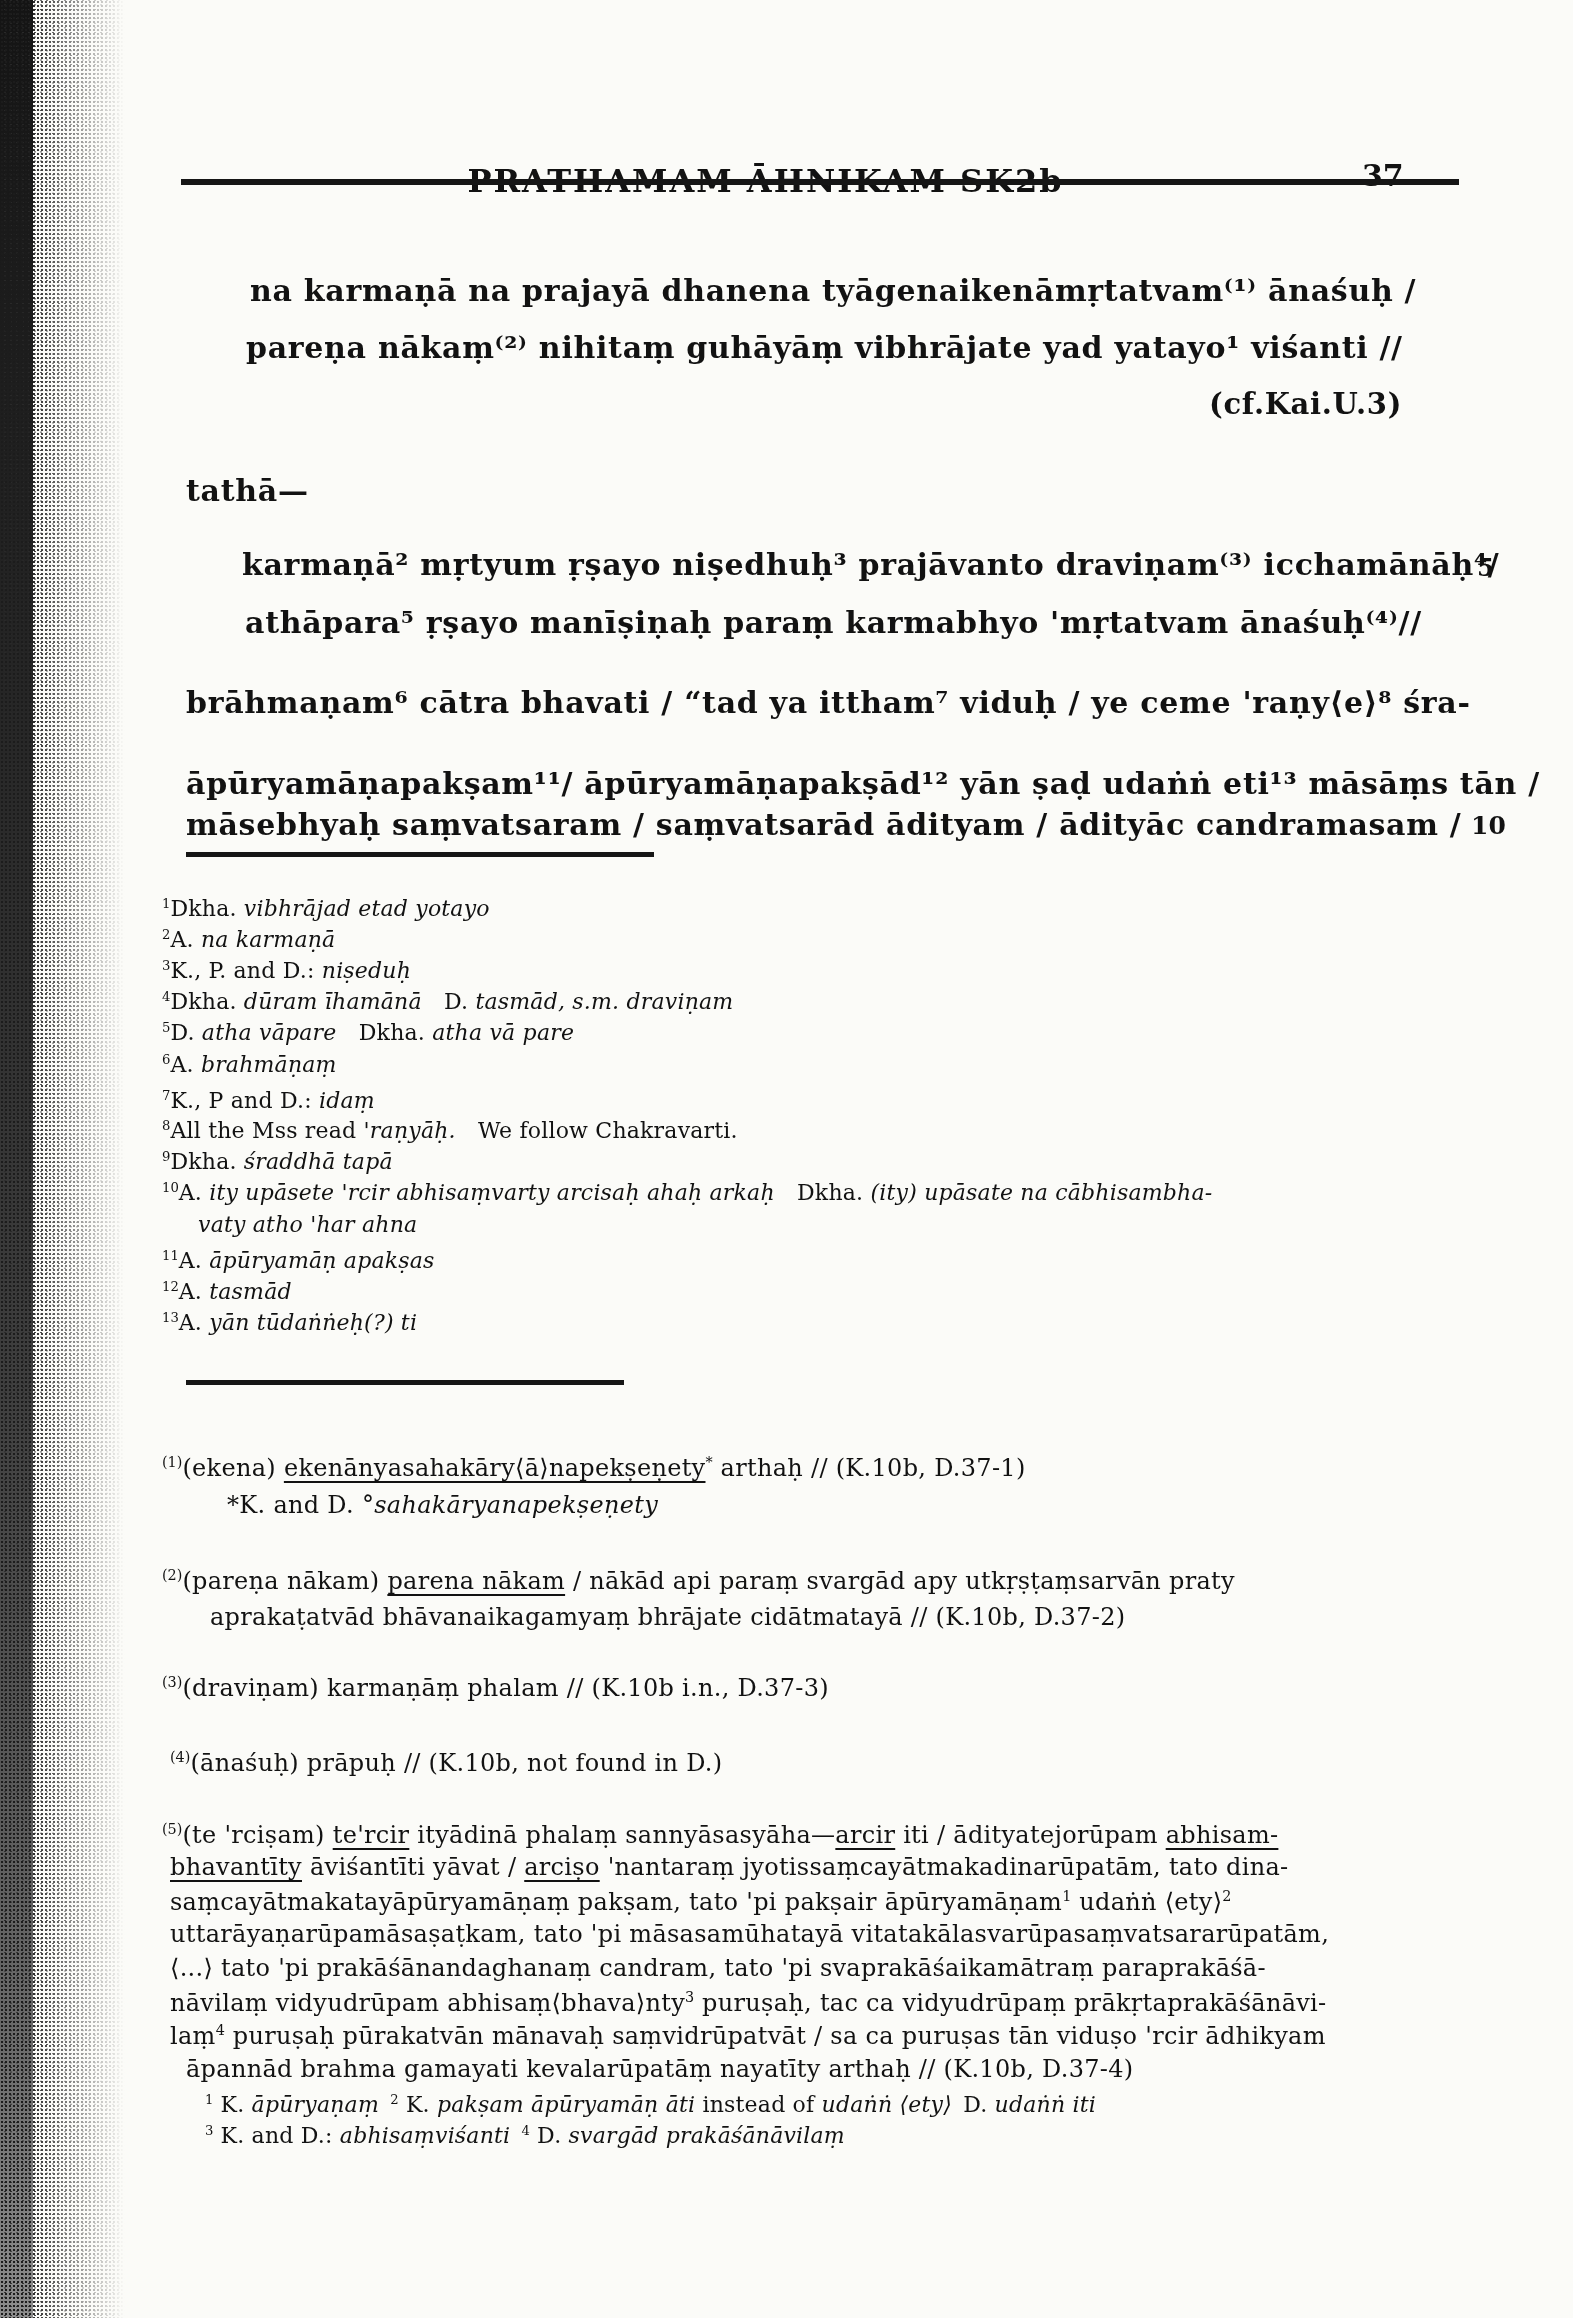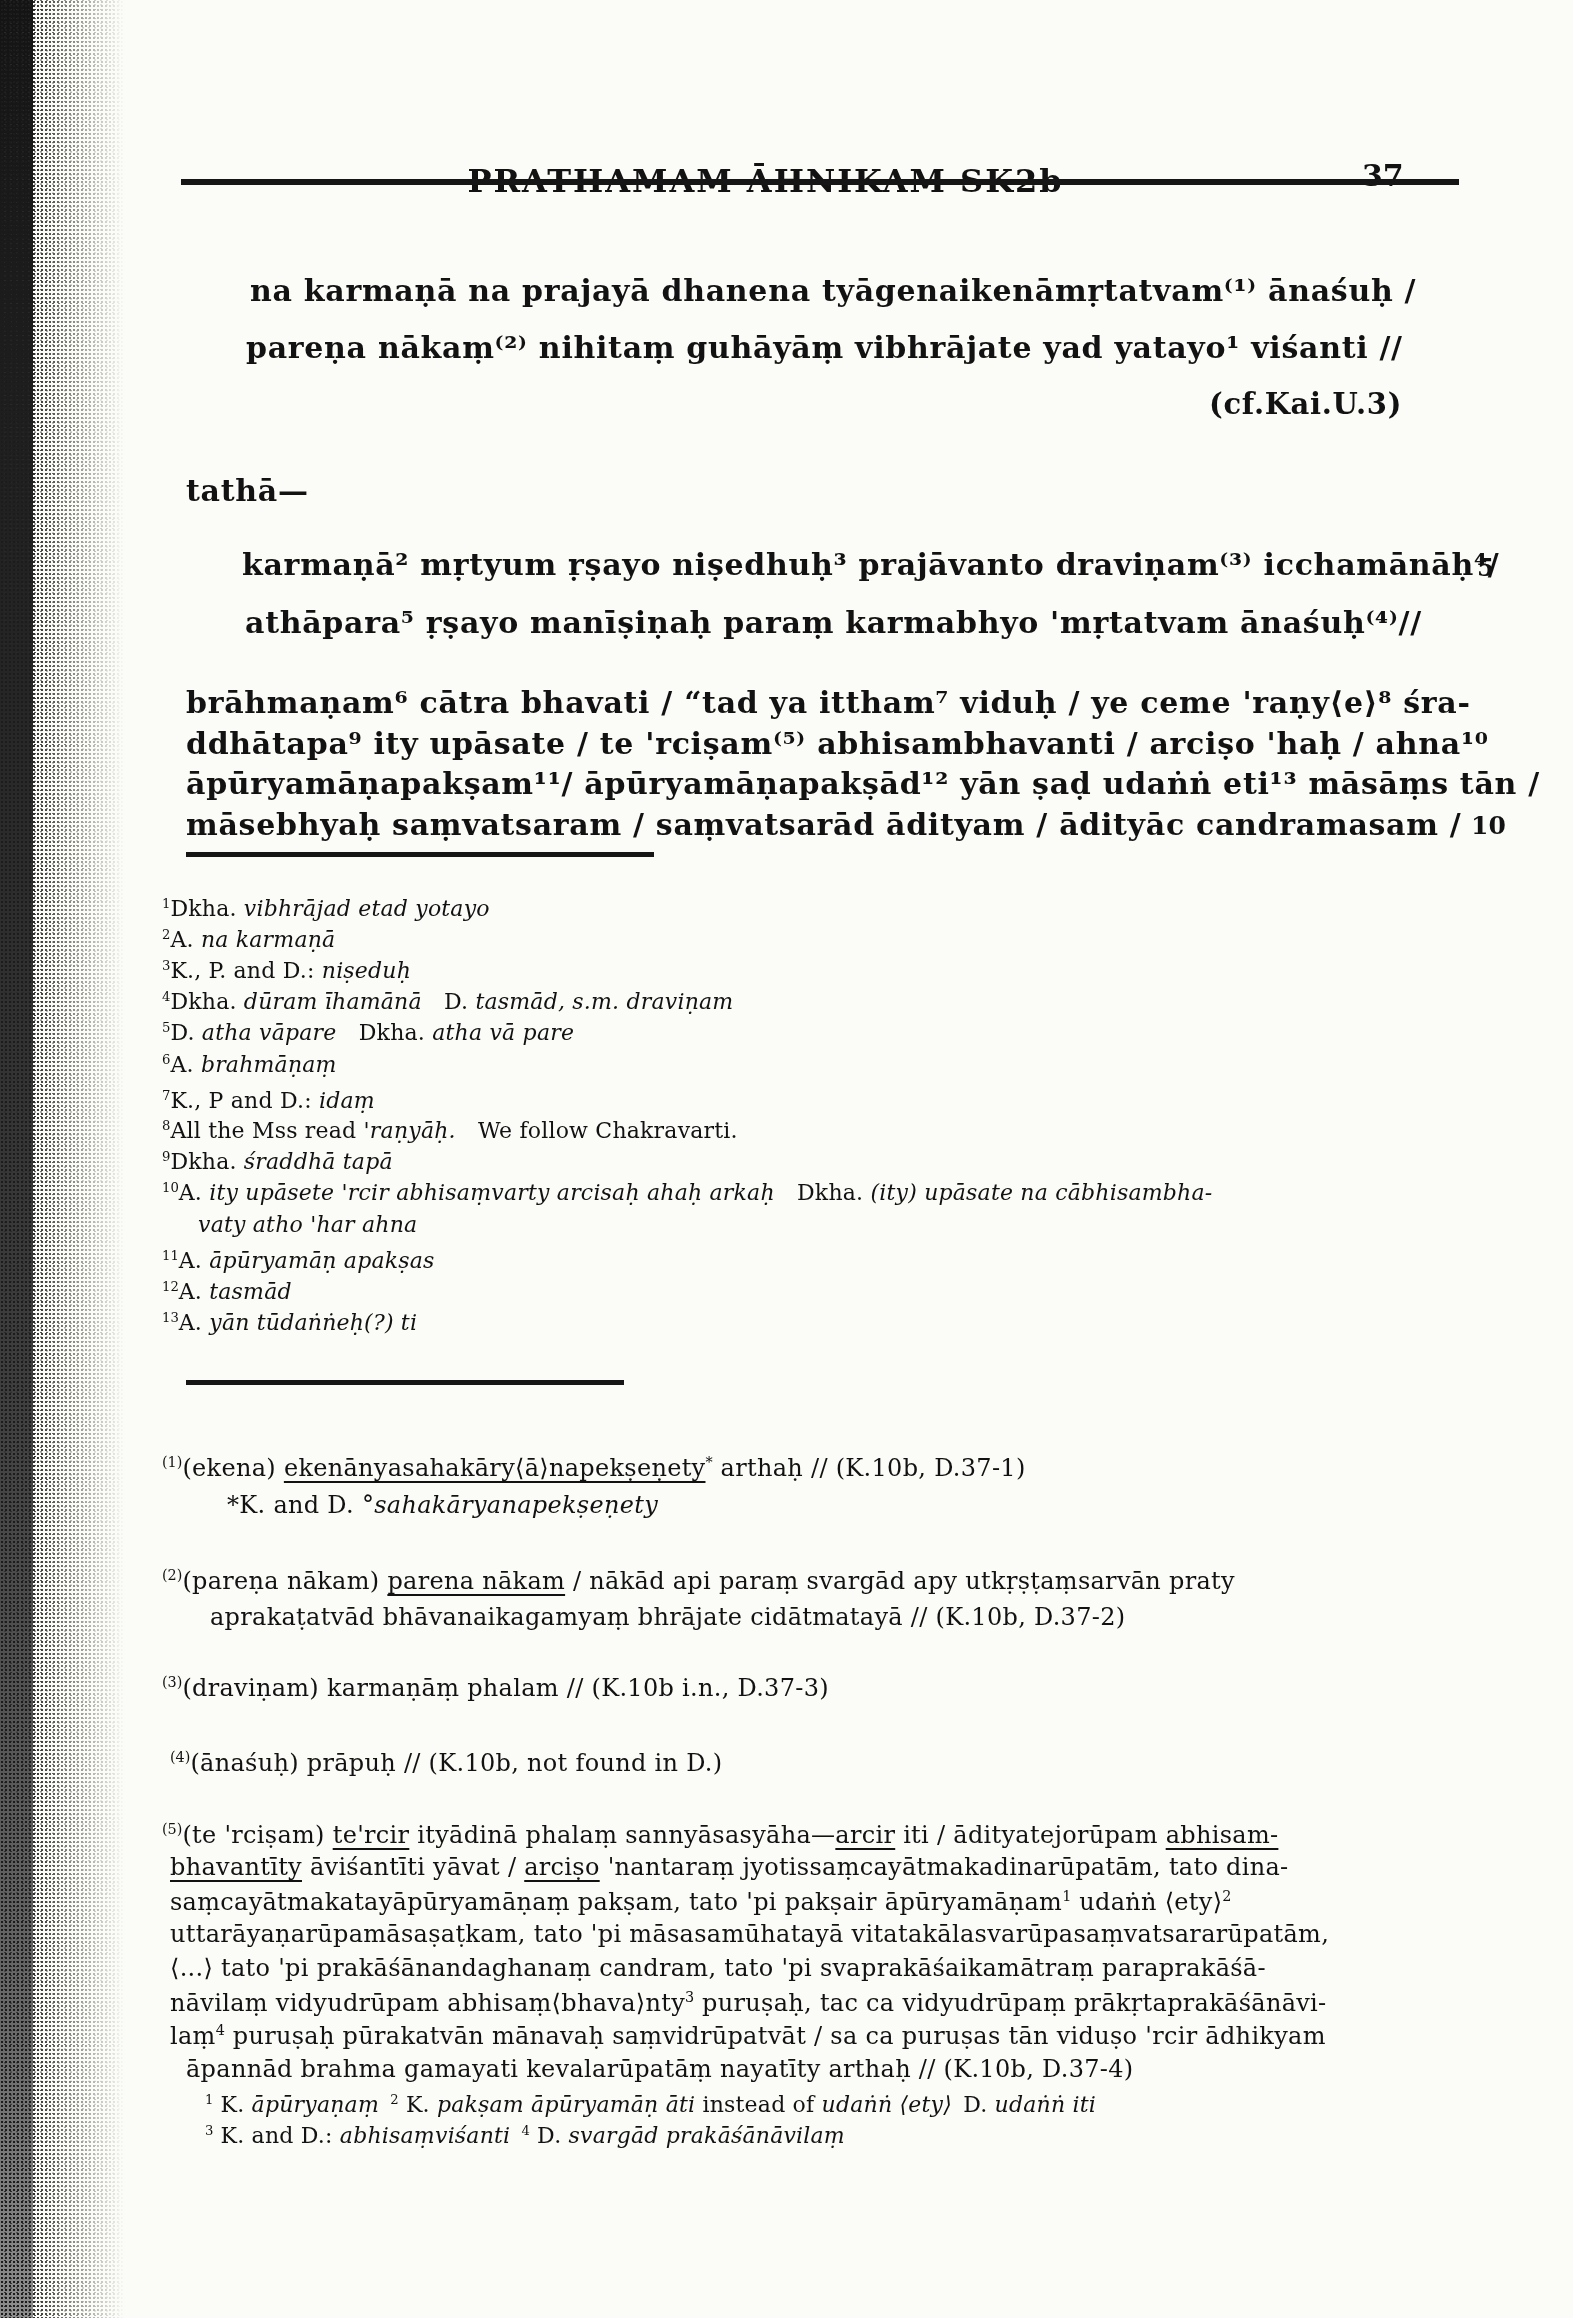--- a/index.html
+++ b/index.html
@@ -42,21 +42,20 @@
   <div class="line main" style="top:242px;left:250px;">na karmaṇā na prajayā dhanena tyāgenaikenāmṛtatvam⁽¹⁾ ānaśuḥ /</div>
   <div class="line cite" style="top:355px;left:1209px;">(cf.Kai.U.3)</div>
 
   <div class="line main" style="top:442px;left:186px;">tathā—</div>
 
   <div class="line main" style="top:516px;left:242px;">karmaṇā² mṛtyum ṛṣayo niṣedhuḥ³ prajāvanto draviṇam⁽³⁾ icchamānāḥ⁴/</div>
   <div class="line mnum" style="top:521px;left:1477px;">5</div>
   <div class="line main" style="top:574px;left:245px;">athāpara⁵ ṛṣayo manīṣiṇaḥ paraṃ karmabhyo 'mṛtatvam ānaśuḥ⁽⁴⁾//</div>
 
   <div class="line main" style="top:654px;left:186px;">brāhmaṇam⁶ cātra bhavati / “tad ya ittham⁷ viduḥ / ye ceme 'raṇy⟨e⟩⁸ śra-</div>
-  <div class="line main" style="top:695px;left:186px;">ddhātapa⁹ ity upāsate / te 'rciṣam⁽⁵⁾ abhisambhavanti / arciṣo 'haḥ / ahna¹⁰</div>
   <div class="line main" style="top:735px;left:186px;">āpūryamāṇapakṣam¹¹/ āpūryamāṇapakṣād¹² yān ṣaḍ udaṅṅ eti¹³ māsāṃs tān /</div>
   <div class="line main" style="top:776px;left:186px;">māsebhyaḥ saṃvatsaram / saṃvatsarād ādityam / ādityāc candramasam /</div>
   <div class="line mnum" style="top:779px;left:1471px;">10</div>
 
   <div class="rule" style="top:852px;left:186px;width:468px;height:5.3px;"></div>
   <div class="line fn" style="top:865px;left:162px;"><span class="sup">1</span><span>Dkha. </span><span class="it">vibhrājad etad yotayo</span></div>
   <div class="line fn" style="top:896px;left:162px;"><span class="sup">2</span><span>A. </span><span class="it">na karmaṇā</span></div>
   <div class="line fn" style="top:927px;left:162px;"><span class="sup">3</span><span>K., P. and D.: </span><span class="it">niṣeduḥ</span></div>
   <div class="line fn" style="top:958px;left:162px;"><span class="sup">4</span><span>Dkha. </span><span class="it">dūram īhamānā</span><span> </span><span>D. </span><span class="it">tasmād, s.m. draviṇam</span></div>
   <div class="line fn" style="top:989px;left:162px;"><span class="sup">5</span><span>D. </span><span class="it">atha vāpare</span><span> </span><span>Dkha. </span><span class="it">atha vā pare</span></div>

